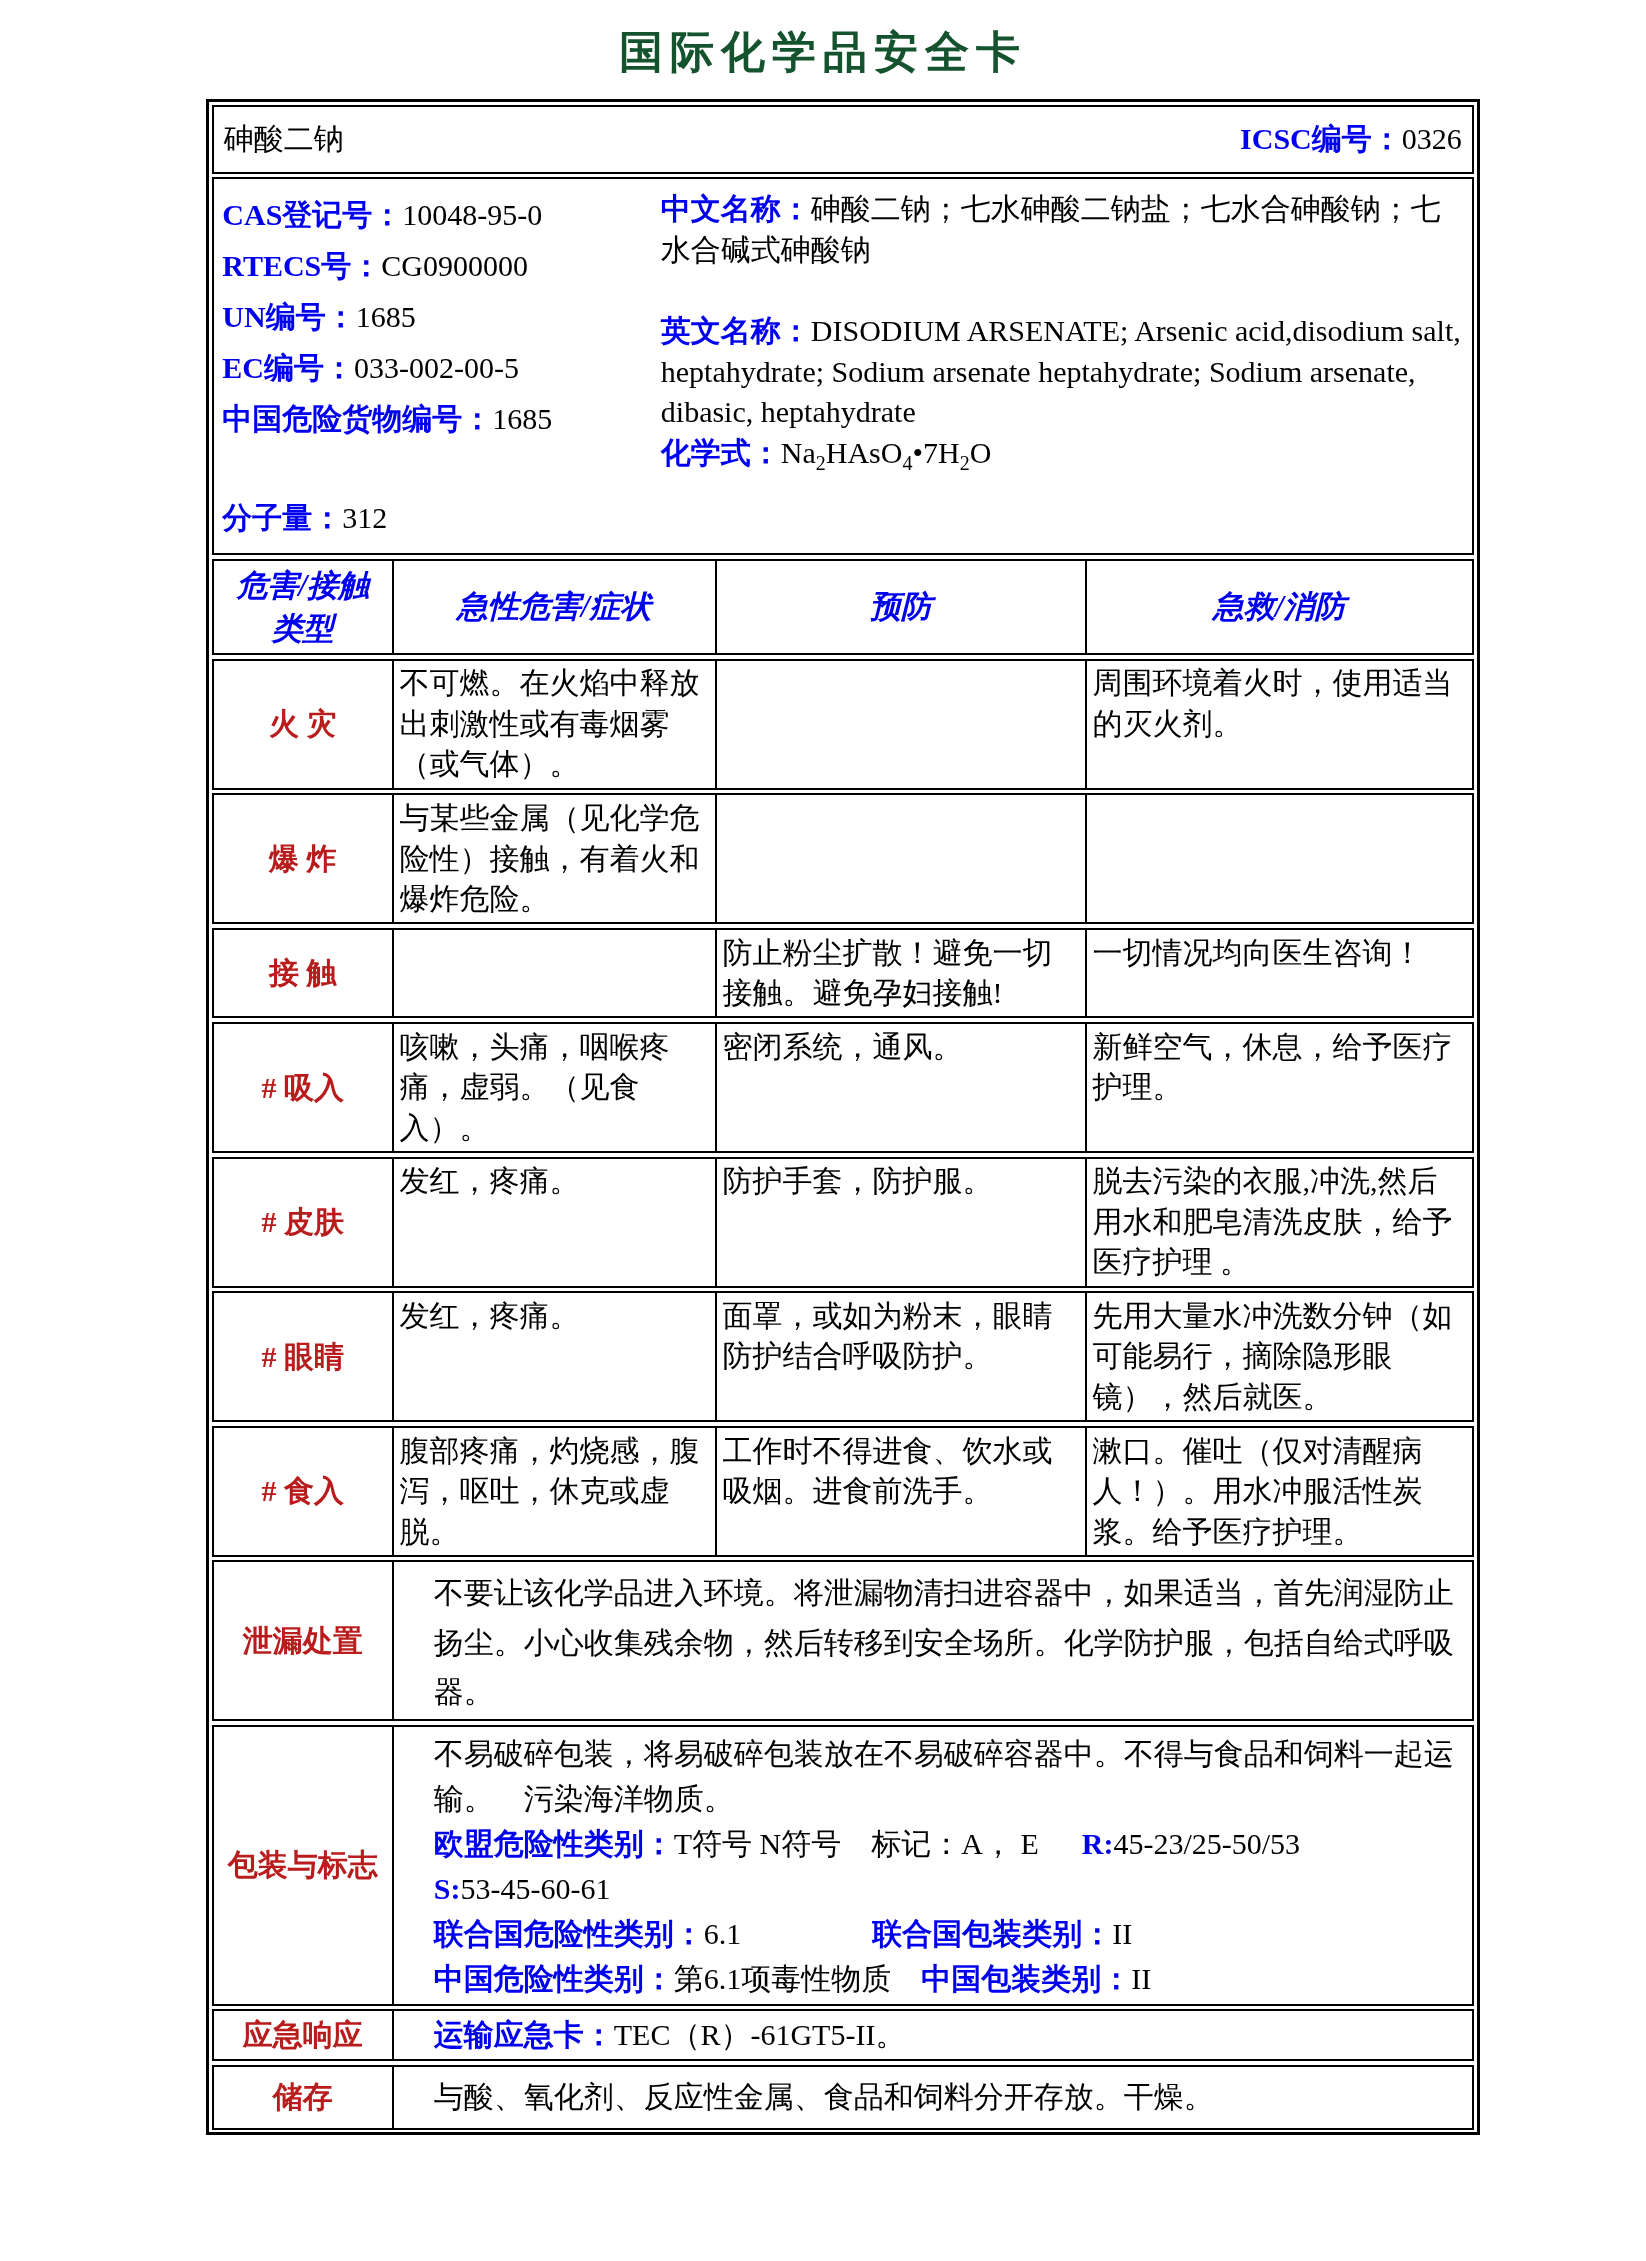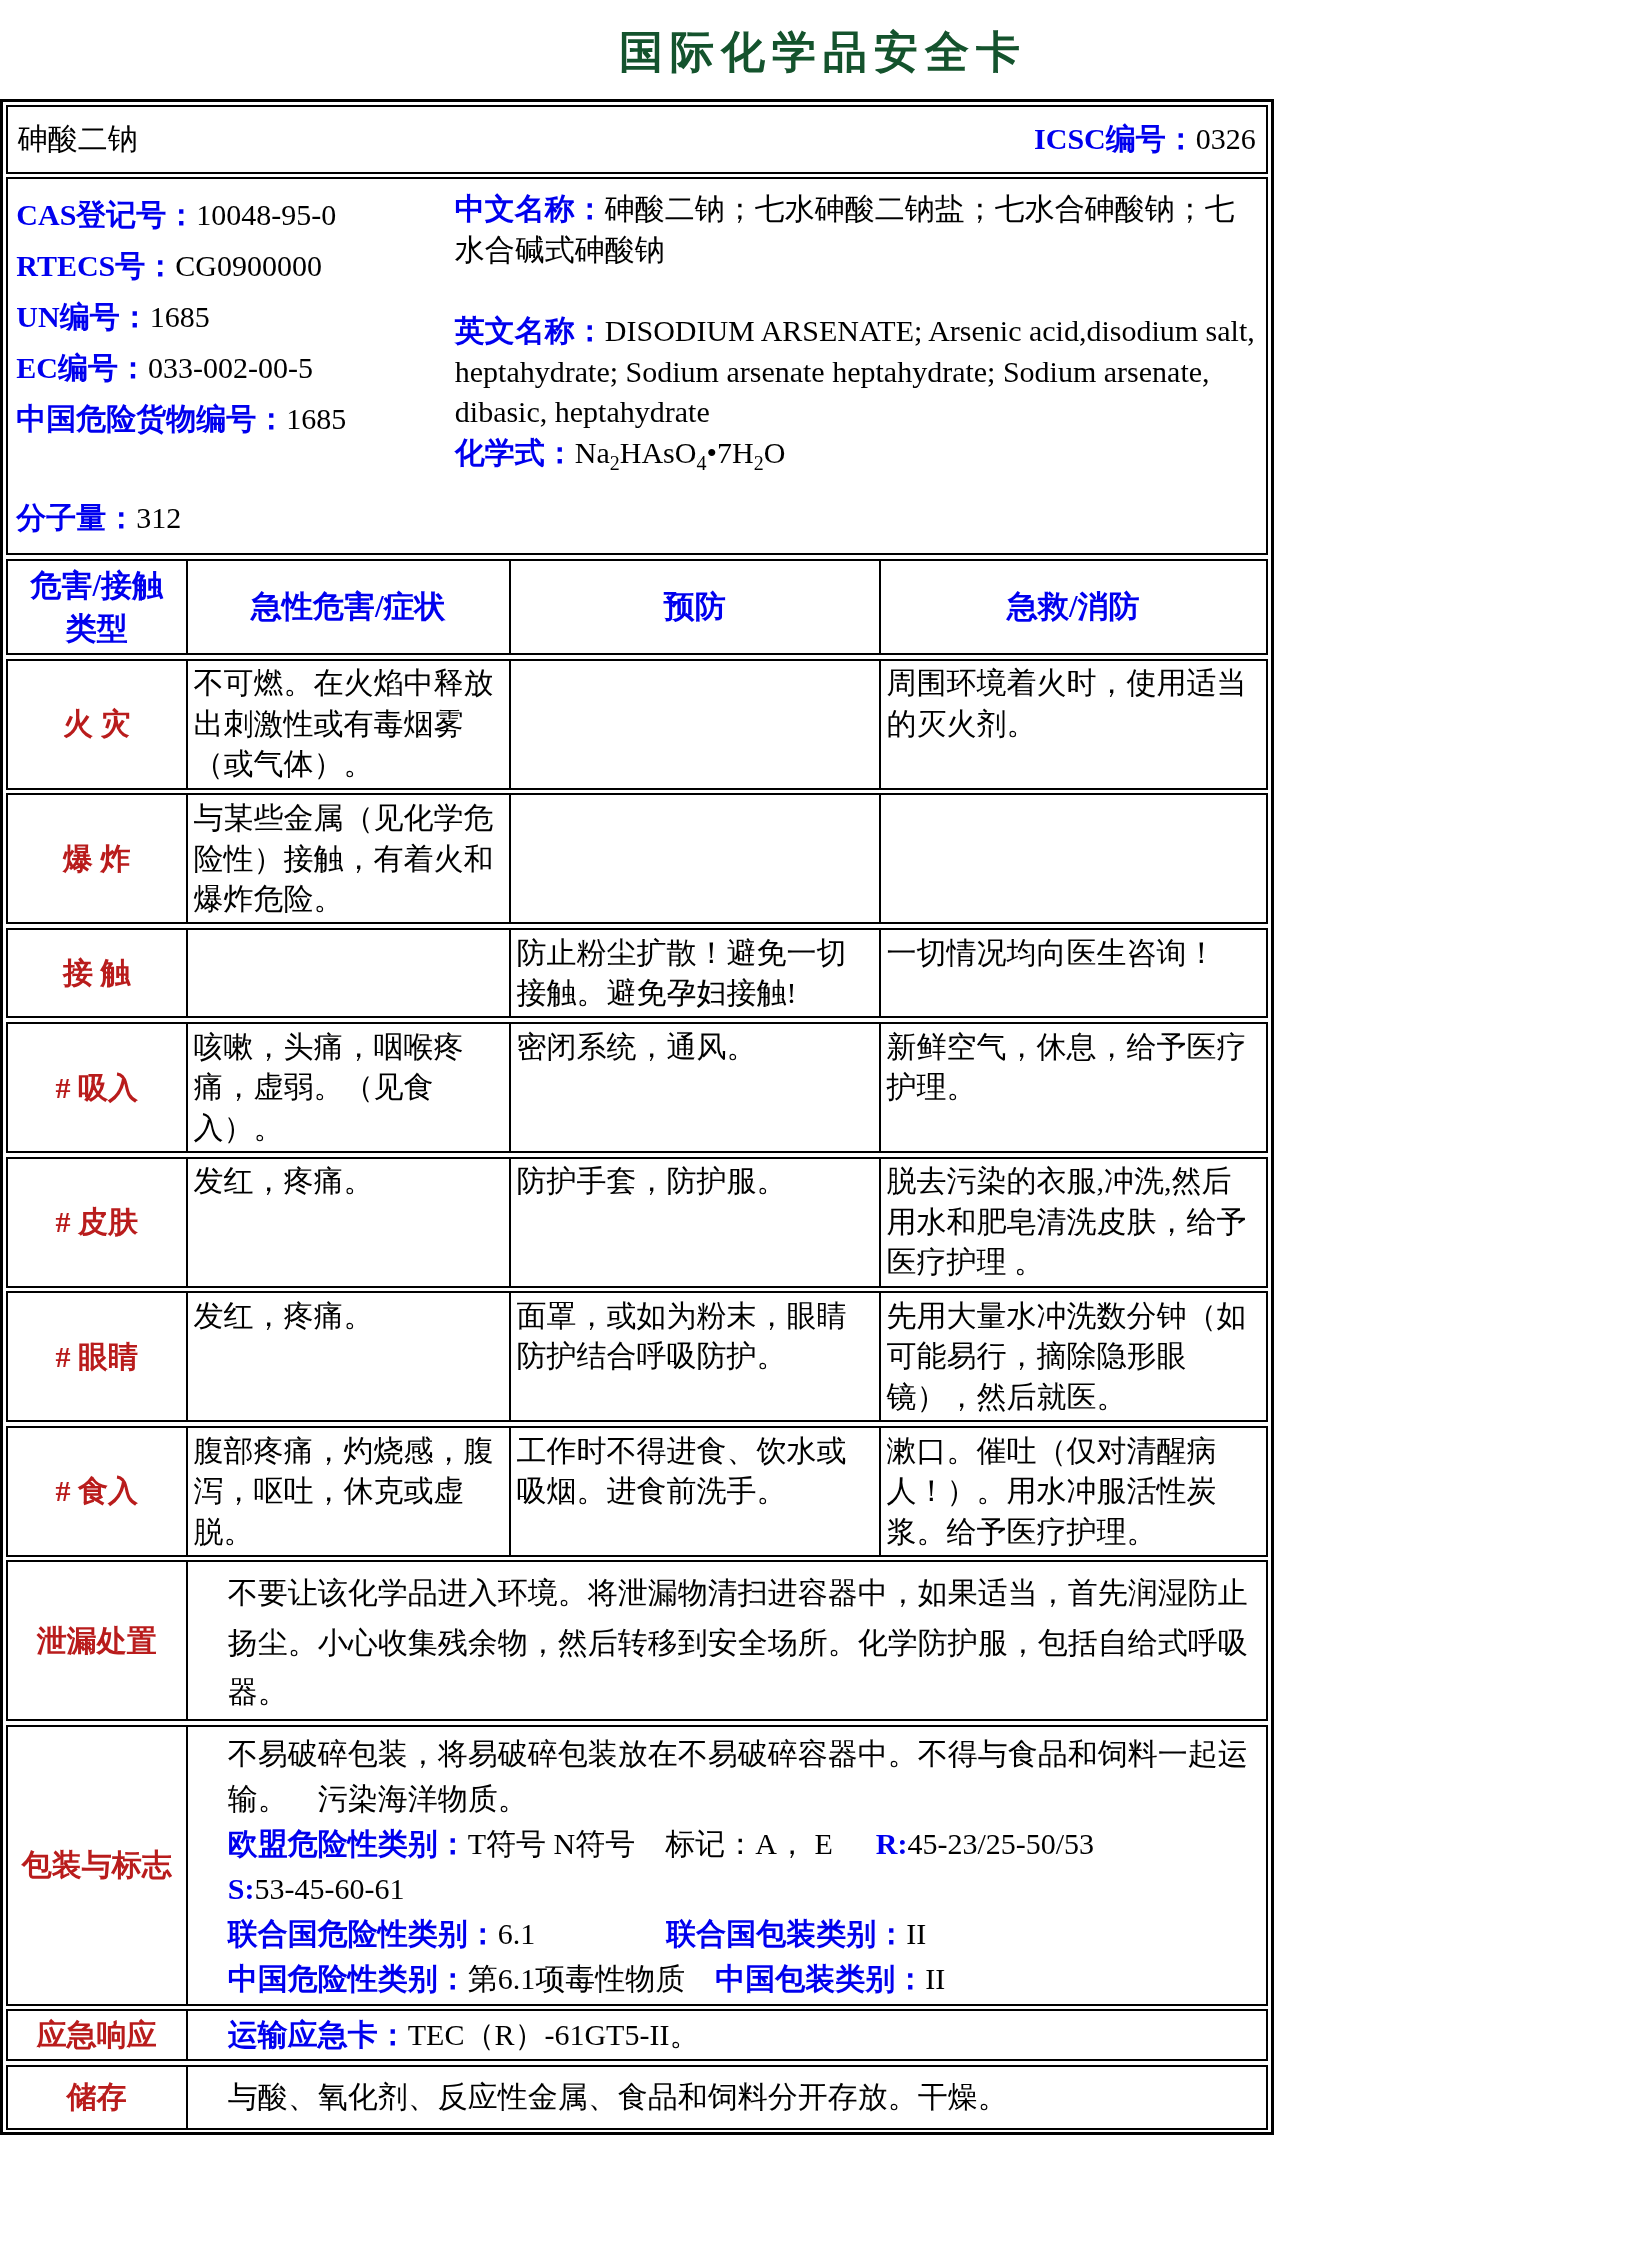--- a/index.html
+++ b/index.html
@@ -18,20 +18,21 @@
     text-align: center;
     color: #14532d;
     font-weight: bold;
     font-size: 44px;
     letter-spacing: 7px;
     padding-top: 23px;
     margin: 0 0 17px 0;
   }
   .card {
     width: 1262px;
+    margin-left: 206px;
     border: 3.5px solid #000;
     padding: 2.8px;
     box-sizing: content-box;
   }
   .row {
     border: 2.1px solid #000;
     display: flex;
     align-items: stretch;
     background: #fff;
   }
@@ -91,21 +92,21 @@
     font-weight: bold;
     font-size: 30px;
     line-height: 1.4;
   }
   .col2 { flex: 0 0 323px; }
   .col3 { flex: 0 0 370px; }
   .col4 { flex: 1 1 auto; }
   .wide-cell { flex: 1 1 auto; padding-left: 40px; }
 
   
-  .header-row { min-height: 87px; }
+  .header-row { min-height: 87px; font-style: italic; }
   .header-row .cell {
     display: flex;
     flex-direction: column;
     align-items: center;
     justify-content: center;
     color: #0000ee;
     font-weight: bold;
     font-size: 31px;
     text-align: center;
   }

